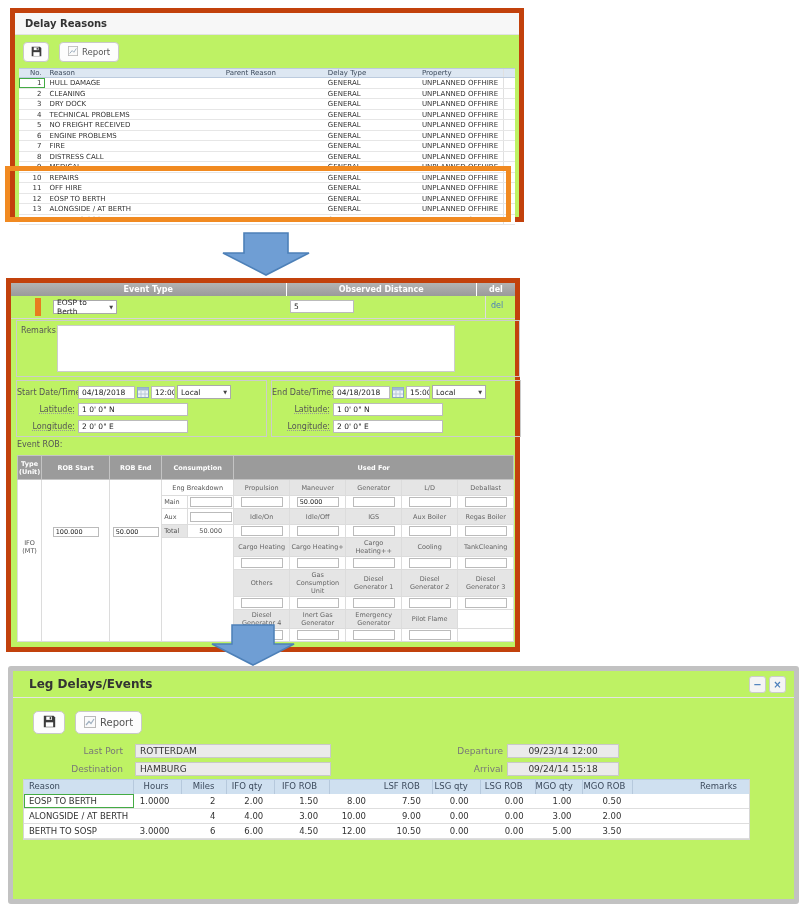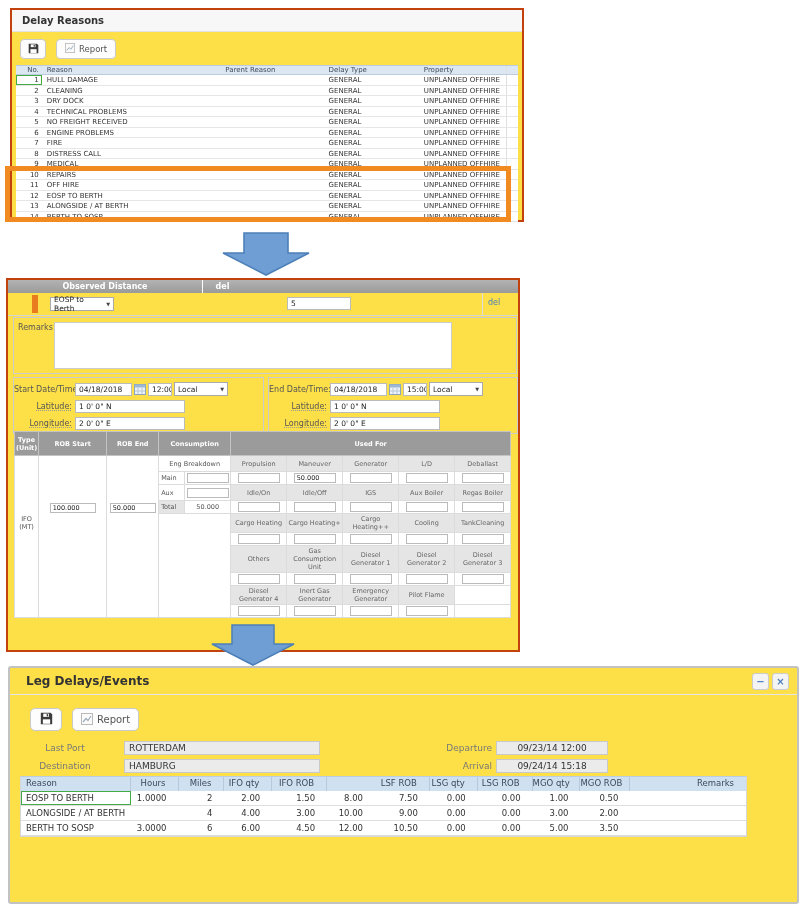--- a/index.html
+++ b/index.html
@@ -1,17 +1,17 @@
 <!DOCTYPE html>
 <html><head>
 <meta charset="utf-8">
 <style>
   * { margin:0; padding:0; box-sizing:border-box; font-family:"DejaVu Sans","Liberation Sans",sans-serif; }
   html,body { width:807px; height:916px; background:#fff; overflow:hidden; position:relative; }
-  .panel { position:absolute; background:#fde047; border:2px solid #c2410c; }
+  .panel { position:absolute; background:#bef264; border:5px solid #c2410c; }
 
   
   #p1 { left:10px; top:8px; width:514px; height:214px; }
   .p1-title { height:22px; line-height:21px; padding-left:10px; font-size:10px; font-weight:bold; color:#333; background:#f7f7f7; border-bottom:1px solid #e2e2e2; }
   .toolbar { display:flex; gap:10px; padding:7px 8px 3px 8px; align-items:center; }
   .btn { display:inline-flex; align-items:center; justify-content:center; gap:4px; background:#fdfdfd; border:1px solid #c9c9c9; border-radius:4px; height:20px; padding:0 8px; font-size:8.5px; color:#555; cursor:pointer; }
   .btn.icon-only { width:26px; padding:0; }
   .t1 { margin:3px 4px 16px 4px; font-size:7px; color:#333; }
   .t1-head { display:flex; background:#dde7f2; border-top:1px solid #bccbde; border-bottom:1px solid #bccbde; height:10px; line-height:9px; color:#3c4a5c; }
   .t1-row { display:flex; height:10.5px; line-height:10px; border-bottom:1px solid #e6e6e6; background:#fff; }
@@ -49,21 +49,21 @@
   #dt-start { left:5px; width:251px; } #dt-end { left:260px; width:250px; }
   .dt-line { display:flex; align-items:center; height:16px; margin-bottom:1px; }
   .dt-label { width:58px; text-align:right; margin-right:3px; white-space:nowrap; }
   .dt-label.u { text-decoration:underline dotted #999; }
   .dt-line input { border:1px solid #bbb; height:13px; font-size:7.5px; color:#222; padding-left:3px; }
   .dt-date { width:57px; } .dt-time { width:24px; } .dt-coord { width:110px; }
   .cal { display:inline-flex; margin:0 2px; cursor:pointer; }
   .dt-select { position:relative; display:flex; align-items:center; justify-content:space-between; width:54px; height:14px; margin-left:2px; border:1px solid #aaa; background:#fff; font-size:7.5px; color:#222; padding:0 3px; cursor:pointer; }
   .dt-select .arr { font-size:5px; color:#444; }
   .rob-label { position:absolute; left:6px; top:157px; font-size:8px; color:#555; }
-  table.rob { position:absolute; left:6px; top:151px; border-collapse:collapse; font-size:6.5px; color:#555; table-layout:fixed; border:1px solid #c9c9c9; }
+  table.rob { position:absolute; left:6px; top:172px; border-collapse:collapse; font-size:6.5px; color:#555; table-layout:fixed; border:1px solid #c9c9c9; }
   .rob th { background:#9b9b9b; color:#fff; font-weight:bold; border:1px solid #c4c4c4; height:24px; padding:1px; }
   .rob td { border:1px solid #dcdcdc; text-align:center; padding:1px; background:#fff; }
   .rob .uf-lbl { background:#e5e5e5; color:#666; }
   .rob .lr td { height:16px; }
   .rob .ir td { height:13px; }
   .rob-in { width:42px; height:10px; border:1px solid #bbb; font-size:6.5px; padding-left:2px; color:#222; }
   .rob-span { vertical-align:top; }
   .rob-span .rob-wide { width:46px; margin-top:46px; }
   .type-label { margin-top:58px; color:#555; }
   .cons-lbl { text-align:left !important; padding-left:2px !important; }
@@ -72,21 +72,21 @@
   
   #p3 { left:8px; top:666px; width:791px; height:238px; border-radius:3px; border-color:#c2c2c2; }
   .p3-title { position:relative; height:27px; line-height:26px; padding-left:16px; font-size:12px; font-weight:bold; color:#333; border-bottom:1px solid #e4e4e4; }
   .win-btns { position:absolute; right:8px; top:5px; display:flex; gap:3px; }
   .win-btn { width:17px; height:17px; background:#f4f4f4; border:1px solid #ccc; border-radius:3px; color:#4a7ebb; font-size:10px; font-weight:bold; line-height:15px; text-align:center; cursor:pointer; }
   #p3 .toolbar { padding:13px 8px 6px 20px; }
   #p3 .btn { height:23px; font-size:10px; border-radius:5px; }
   #p3 .btn.icon-only { width:32px; }
   .fields { position:absolute; left:0; top:72px; width:100%; font-size:9px; color:#777; }
   .f-line { display:flex; align-items:center; height:16px; margin-bottom:2px; }
-  .f-label { width:110px; text-align:center; margin-right:4px; }
+  .f-label { width:110px; text-align:right; margin-right:12px; }
   .f-input { width:196px; height:14px; background:#ebebeb; border:1px solid #c9c9c9; font-size:9px; color:#333; padding-left:4px; }
   .f-label2 { width:90px; text-align:right; margin:0 4px 0 82px; }
   .f-input2 { width:112px; height:14px; background:#ebebeb; border:1px solid #c9c9c9; font-size:9px; color:#333; text-align:center; }
   .leg-table { position:absolute; left:10px; top:108px; width:727px; font-size:8.5px; color:#333; border:1px solid #d6d6d6; border-top:1px solid #b9cde4; }
   .lg-head { display:flex; background:#cfe0f0; height:14px; line-height:13px; color:#3c4a5c; }
   .lg-hc { text-align:right; padding-right:12px; border-right:1px solid #b6c9dd; overflow:hidden; white-space:nowrap; }
   .lg-hc.left { text-align:left; padding-left:5px; padding-right:0; }
   .lg-hc:last-child { border-right:none; }
   .lg-row { display:flex; height:15px; line-height:14px; border-bottom:1px solid #dedede; background:#fff; }
   .lg-c { text-align:right; padding-right:12px; overflow:hidden; white-space:nowrap; }
@@ -241,20 +241,21 @@
   </div>
 </div>
 <div id="orange-box"></div>
 
 <svg class="flow-arrow" style="left:221px; top:232px;" width="90" height="45" viewBox="0 0 90 45">
   <polygon points="23,1 67,1 67,21 88,21 45,43 2,21 23,21" fill="#6f9ed4" stroke="#4d80b8" stroke-width="1.6"></polygon>
 </svg>
 
 <div class="panel" id="p2">
   <div class="ef-head">
+    <div class="eh-type">Event Type</div>
     <div class="eh-dist">Observed Distance</div>
     <div class="eh-del">del</div>
   </div>
   <div class="ef-valrow">
     <div class="ef-orange"></div>
     <div class="fake-select" id="ev-select">
       <span>EOSP to Berth</span>
       <span class="arr">▼</span>
     </div>
     <input class="ef-dist-input" value="5" style="">

